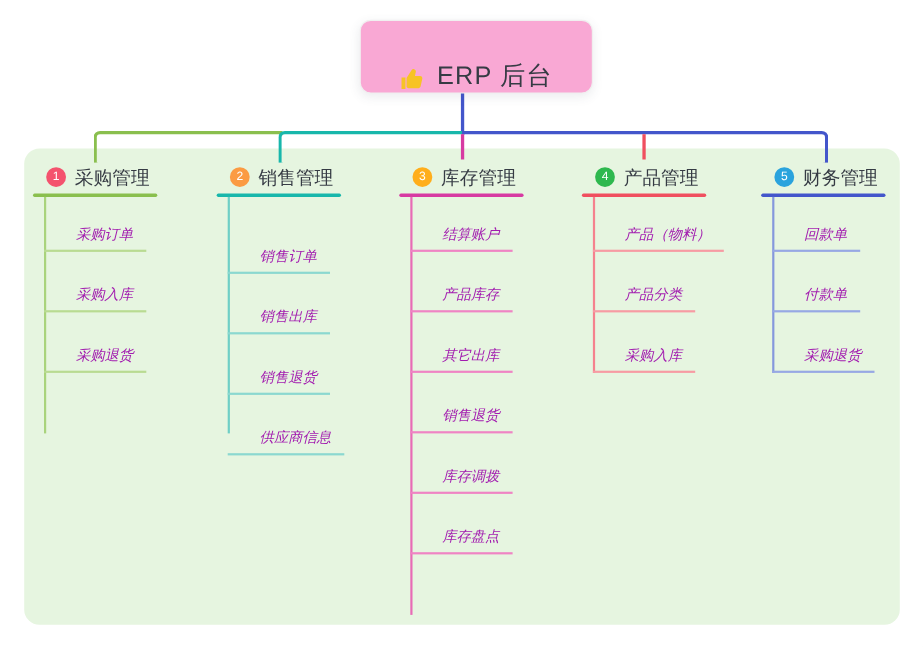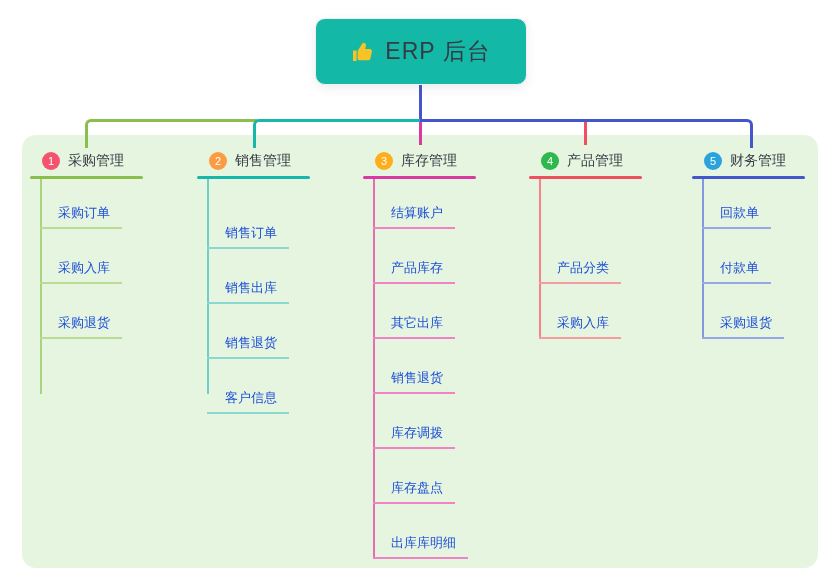--- a/index.html
+++ b/index.html
@@ -1,45 +1,45 @@
 <!DOCTYPE html>
 <html><head>
 <meta charset="utf-8">
 <style>
   html,body{margin:0;padding:0;background:#ffffff;}
   .stage{position:relative;width:839px;height:588px;overflow:hidden;
          font-family:"Liberation Sans","DejaVu Sans",sans-serif;background:#ffffff;}
   .panel{position:absolute;left:22px;top:135px;width:796px;height:433px;
          background:#e6f5e0;border-radius:14px;}
   
-  .root-card{position:absolute;left:315px;top:18px;width:210px;height:65px;
-             background:#14b8a6;border:1px solid #f0f0f0;border-radius:10px;
+  .root-card{position:absolute;left:327px;top:18px;width:210px;height:65px;
+             background:#f9a8d4;border:1px solid #f0f0f0;border-radius:10px;
              box-shadow:0 3px 10px rgba(60,70,90,.10);
-             display:flex;align-items:center;justify-content:center;gap:10px;}
+             display:flex;align-items:flex-end;justify-content:center;gap:10px;}
   .root-title{font-size:23px;color:#363b44;letter-spacing:1px;}
   
   .ln{position:absolute;}
   .root-vline{left:419px;top:83px;width:3px;height:39px;background:#4356cb;}
   .bus-green{left:85px;top:119px;width:169px;height:26px;
              border-top:3px solid #8abf4e;border-left:3px solid #8abf4e;border-top-left-radius:6px;}
   .bus-teal{left:253px;top:119px;width:167px;height:26px;
             border-top:3px solid #18b7ab;border-left:3px solid #18b7ab;border-top-left-radius:6px;}
   .bus-blue{left:420px;top:119px;width:330px;height:26px;
             border-top:3px solid #4356cb;border-right:3px solid #4356cb;border-top-right-radius:6px;}
   .drop-magenta{left:419px;top:122px;width:3px;height:23px;background:#d73aa2;}
   .drop-red{left:584px;top:122px;width:3px;height:23px;background:#f04f5f;}
   
   .bh{position:absolute;top:149px;height:24px;display:flex;align-items:center;padding-left:12px;}
   .badge{width:18px;height:18px;border-radius:50%;display:flex;align-items:center;
          justify-content:center;color:#fff;font-size:11px;flex:0 0 18px;}
-  .bl{margin-left:8px;font-size:14px;font-weight:500;color:#363b44;white-space:nowrap;}
+  .bl{margin-left:8px;font-size:17px;font-weight:500;color:#363b44;white-space:nowrap;}
   .ul{position:absolute;top:176px;width:113px;height:3px;border-radius:2px;}
   .vl{position:absolute;top:179px;width:2px;}
-  .ch{position:absolute;font-size:13px;color:#1d4ed8;white-space:nowrap;
-      padding:0 12px 7px 18px;line-height:15px;border-bottom:2px solid;cursor:default;}
+  .ch{position:absolute;font-size:13px;color:#a21caf;white-space:nowrap;
+      padding:0 12px 7px 29px;line-height:15px;border-bottom:2px solid;cursor:default;font-style:italic;}
   
   .bg1{background:#f4536e;} .ul1{background:#8abf4e;} .vl1{background:#a9d37c;} .ch1{border-color:#b9db92;}
   .bg2{background:#fb9b43;} .ul2{background:#18b7ab;} .vl2{background:#6fcfc6;} .ch2{border-color:#8bd8d0;margin-top:20px;}
   .bg3{background:#ffae1b;} .ul3{background:#d73aa2;} .vl3{background:#e86bb6;} .ch3{border-color:#ef84c4;}
   .bg4{background:#2eb84e;} .ul4{background:#f04f5f;} .vl4{background:#f5828e;} .ch4{border-color:#f79ba3;}
   .bg5{background:#2aa3dd;} .ul5{background:#4356cb;} .vl5{background:#8598dd;} .ch5{border-color:#97a8e4;}
 </style>
 </head>
 <body>
 
@@ -75,42 +75,42 @@
 
   <div class="bh" style="left:197px">
     <span class="badge bg2">2</span>
     <span class="bl">销售管理</span>
   </div>
   <div class="ul ul2" style="left:197px"></div>
   <div class="vl vl2" style="left:207px;height:215px"></div>
   <div class="ch ch2" style="left:207px;top:205px">销售订单</div>
   <div class="ch ch2" style="left:207px;top:260px">销售出库</div>
   <div class="ch ch2" style="left:207px;top:315px">销售退货</div>
-  <div class="ch ch2" style="left:207px;top:370px">客户信息</div>
+  <div class="ch ch2" style="left:207px;top:370px">供应商信息</div>
 
   <div class="bh" style="left:363px">
     <span class="badge bg3">3</span>
     <span class="bl">库存管理</span>
   </div>
   <div class="ul ul3" style="left:363px"></div>
   <div class="vl vl3" style="left:373px;height:380px"></div>
   <div class="ch ch3" style="left:373px;top:205px">结算账户</div>
   <div class="ch ch3" style="left:373px;top:260px">产品库存</div>
   <div class="ch ch3" style="left:373px;top:315px">其它出库</div>
   <div class="ch ch3" style="left:373px;top:370px">销售退货</div>
   <div class="ch ch3" style="left:373px;top:425px">库存调拨</div>
   <div class="ch ch3" style="left:373px;top:480px">库存盘点</div>
-  <div class="ch ch3" style="left:373px;top:535px">出库库明细</div>
 
   <div class="bh" style="left:529px">
     <span class="badge bg4">4</span>
     <span class="bl">产品管理</span>
   </div>
   <div class="ul ul4" style="left:529px"></div>
   <div class="vl vl4" style="left:539px;height:160px"></div>
+  <div class="ch ch4" style="left:539px;top:205px">产品（物料）</div>
   <div class="ch ch4" style="left:539px;top:260px">产品分类</div>
   <div class="ch ch4" style="left:539px;top:315px">采购入库</div>
 
   <div class="bh" style="left:692px">
     <span class="badge bg5">5</span>
     <span class="bl">财务管理</span>
   </div>
   <div class="ul ul5" style="left:692px"></div>
   <div class="vl vl5" style="left:702px;height:160px"></div>
   <div class="ch ch5" style="left:702px;top:205px">回款单</div>

